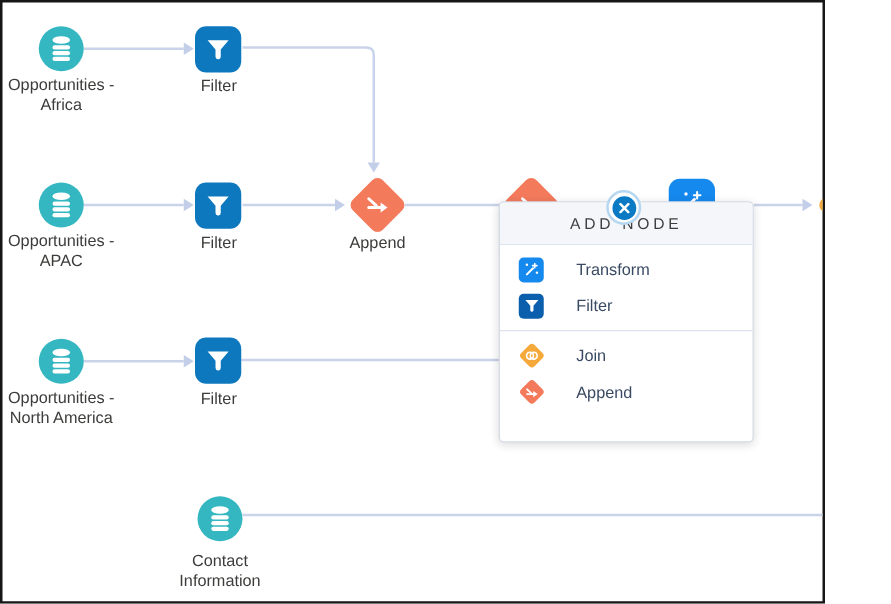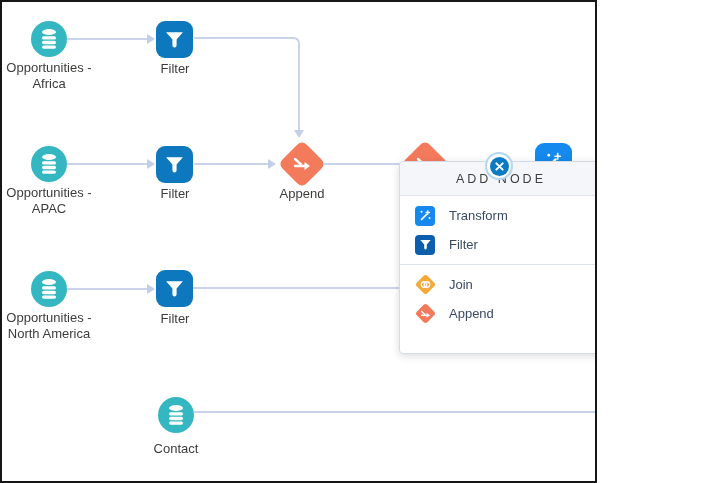--- a/index.html
+++ b/index.html
@@ -1,33 +1,33 @@
 <!DOCTYPE html>
 <html><head>
 <meta charset="utf-8">
 <style>
   html,body{margin:0;padding:0;background:#fff;font-family:"Liberation Sans","DejaVu Sans",sans-serif;}
-  .frame{position:relative;width:597px;height:483px;border:2px solid #161616;box-sizing:border-box;background:#fff;overflow:hidden;}
+  .frame{position:relative;width:660px;height:483px;border:2px solid #161616;box-sizing:border-box;background:#fff;overflow:hidden;}
   .wires{position:absolute;left:0;top:0;z-index:1;}
   .node{position:absolute;z-index:2;cursor:pointer;}
   .circle{width:36px;height:36px;border-radius:50%;background:#35b7c1;display:flex;align-items:center;justify-content:center;}
   .sq{width:37px;height:37px;border-radius:9px;display:flex;align-items:center;justify-content:center;}
   .sq.filter{background:#0d78bd;}
   .sq.transform{background:#1589ee;}
   .diamond{width:34px;height:34px;border-radius:6px;transform:rotate(45deg);display:flex;align-items:center;justify-content:center;}
   .diamond.append{background:#f47a5c;}
   .diamond.join{background:#f6a93b;}
   .diamond > svg{transform:rotate(-45deg);}
   .nlabel{position:absolute;z-index:2;width:124px;text-align:center;font-size:13px;line-height:16px;color:#3c3c3b;}
   .nlabel .bg{background:#fff;padding:0 3px;}
   
   .popup{position:absolute;left:397px;top:159px;width:204px;height:193px;background:#fff;border:1px solid #d5dbe6;border-radius:4px;box-shadow:0 2px 8px rgba(0,0,0,.14);z-index:5;box-sizing:border-box;overflow:hidden;}
   .pp-head{height:33px;background:#f4f6fa;border-bottom:1px solid #dfe5ee;display:flex;align-items:center;justify-content:center;font-size:12.5px;letter-spacing:3px;color:#3e3e3c;border-radius:4px 4px 0 0;}
   .pp-body{padding:5px 0 0 0;}
-  .pp-row{height:29px;display:flex;align-items:center;padding-left:15px;gap:14px;cursor:pointer;}
+  .pp-row{height:29px;display:flex;align-items:center;padding-left:15px;gap:26px;cursor:pointer;}
   .pp-label{font-size:13px;color:#3a4a63;}
   .mi-sq{width:20px;height:20px;border-radius:4px;display:flex;align-items:center;justify-content:center;flex:0 0 auto;}
   .mi-transform{background:#1589ee;}
   .mi-filter{background:#0b5fad;}
   .mi-aggregate{background:#8c95e8;}
   .mi-dbox{width:20px;height:20px;display:flex;align-items:center;justify-content:center;flex:0 0 auto;}
   .mi-dia{width:15px;height:15px;border-radius:3px;transform:rotate(45deg);display:flex;align-items:center;justify-content:center;}
   .mi-dia > svg{transform:rotate(-45deg);}
   .mi-join{background:#f6a93b;}
   .mi-append{background:#f47a5c;}
@@ -163,20 +163,21 @@
         <svg width="22" height="22" viewBox="0 0 20 22">
           <ellipse cx="10" cy="4" rx="7" ry="3" fill="#fff"></ellipse>
           <rect x="3" y="8.2" width="14" height="3.4" rx="1.7" fill="#fff"></rect>
           <rect x="3" y="12.8" width="14" height="3.4" rx="1.7" fill="#fff"></rect>
           <rect x="3" y="17.4" width="14" height="3.4" rx="1.7" fill="#fff"></rect>
         </svg>
       </div>
   </div>
   <div class="nlabel" style="left:112px;top:439px;">
     <div>Contact</div>
+      <div>Information</div>
   </div>
 
   <div class="node" style="left:406px;top:145px;">
     <div class="diamond append">
         <svg width="22" height="22" viewBox="0 0 22 22">
           <g stroke="#fff" stroke-width="2.4" stroke-linecap="round" fill="none">
             <path d="M4,13 H14"></path>
             <path d="M4,6 L10,11.5"></path>
           </g>
           <polygon points="13.5,9 13.5,17 19,13" fill="#fff"></polygon>

